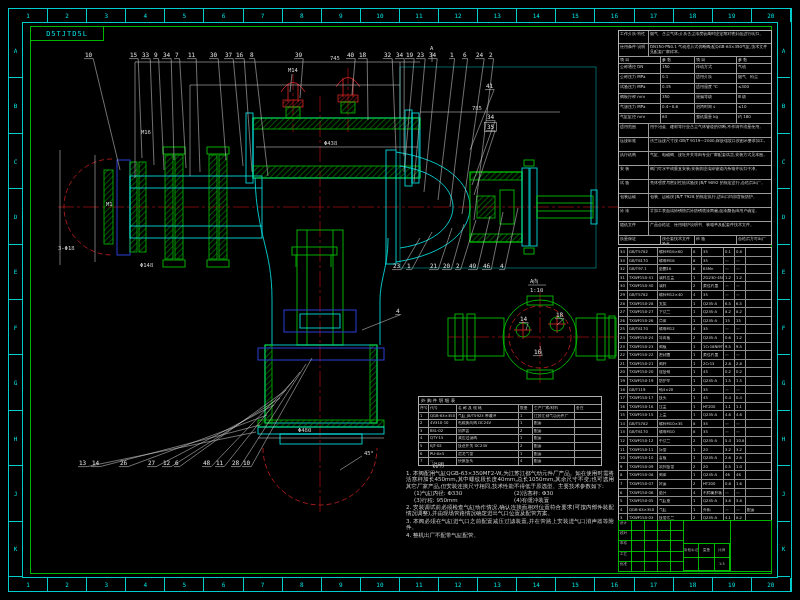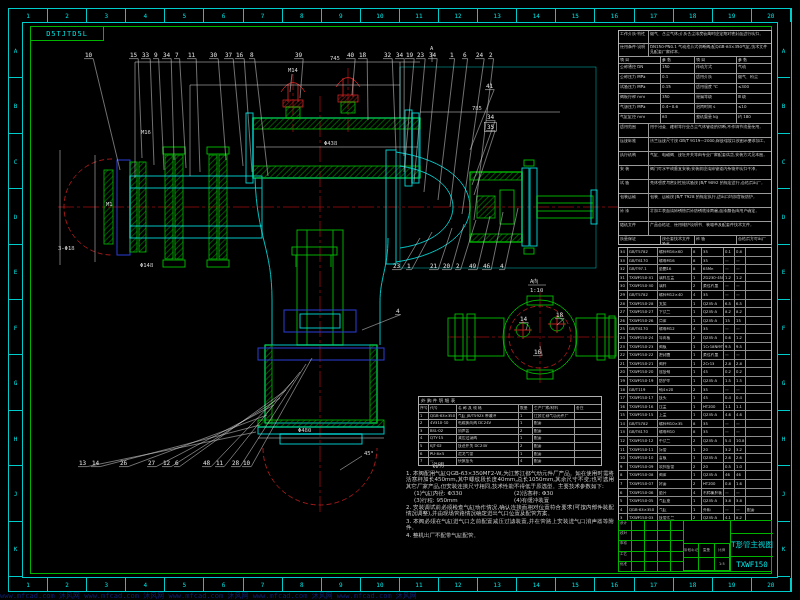--- a/index.html
+++ b/index.html
@@ -967,25 +967,20 @@
           <div class="tb-mcell">阶段标记</div>
           <div class="tb-mcell">重量</div>
           <div class="tb-mcell">比例</div>
         </div>
       <div class="tb-midrow" id="tbMidV">
           <div class="tb-mcell"></div>
           <div class="tb-mcell"></div>
           <div class="tb-mcell">1:5</div>
         </div>
     </div>
-    <div class="tb-right">
-      <div class="tb-empty"></div>
-      <div class="tb-title">T形管主视图</div>
-      <div class="tb-code">TXWF150</div>
-    </div>
   </div>
 
   <div class="abs" id="purchTable">
     <div class="pt-title">外 购 件 明 细 表</div>
     <div id="purchRows">
         <div class="ptrow">
           <div class="ptcell" style="width: 10px;">序号</div>
           <div class="ptcell" style="width: 28px;">代号</div>
           <div class="ptcell" style="width: 62px;">名 称 及 规 格</div>
           <div class="ptcell" style="width: 14px;">数量</div>
@@ -1060,15 +1055,14 @@
           <span>(2)活塞杆: Φ30</span>
           <span>(3)行程: 950mm</span>
           <span>(4)有缓冲装置</span>
         </div>
         <p>2. 安装调试前必须检查气缸动作情况,确认连接面相对位置符合要求(可按内部件装配情况调整),并由现场管路情况确定进出气口位置及配管方案。</p>
         <p>3. 本阀必须在气缸进气口之前配置减压过滤装置,并在管路上安装进气口消声器等附件。</p>
         <p>4. 整机出厂不配带气缸配管。</p>
       </div>
   </div>
 
-  <div class="abs" id="watermark">www.mfcad.com 沐风网 www.mfcad.com 沐风网 www.mfcad.com 沐风网 www.mfcad.com 沐风网 www.mfcad.com 沐风网</div>
 
 </div>
 
 </body></html>

